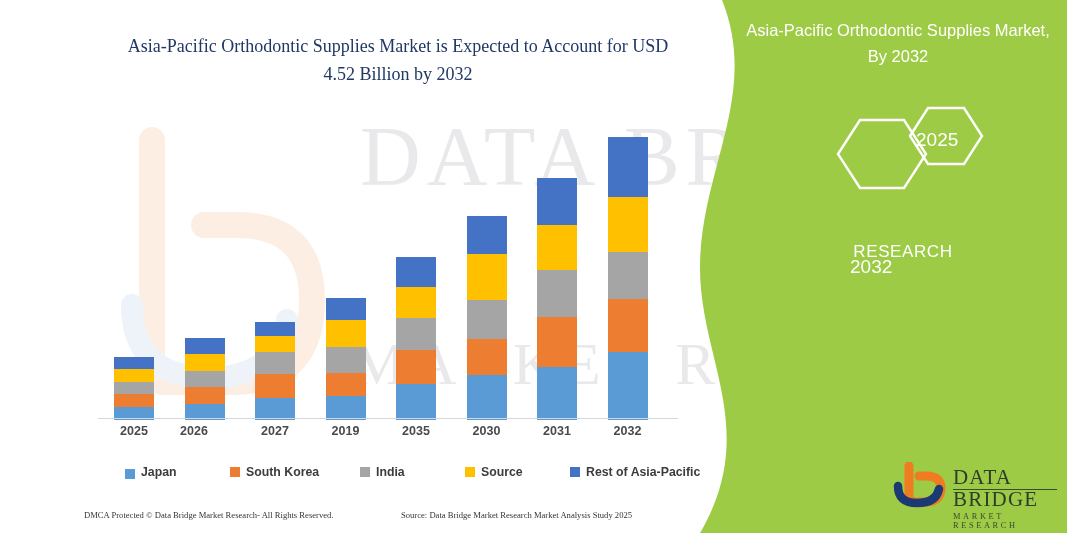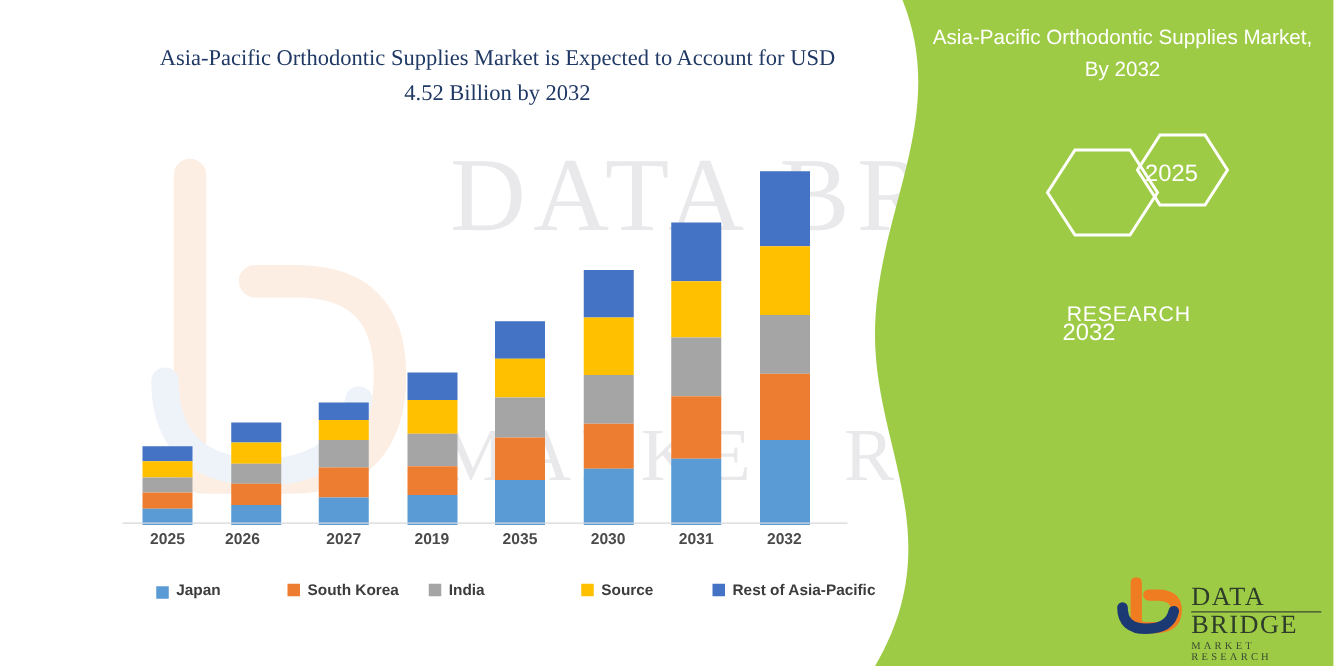--- a/index.html
+++ b/index.html
@@ -205,28 +205,32 @@
 
   <div class="legend" id="legend">
       <div class="legend-item" style="left: 15px; align-items: flex-end;">
         <span class="legend-swatch" style="background: rgb(91, 155, 213);"></span>
         <span class="legend-label">Japan</span>
       </div>
       <div class="legend-item" style="left: 120px;">
         <span class="legend-swatch" style="background: rgb(237, 125, 49);"></span>
         <span class="legend-label">South Korea</span>
       </div>
-      <div class="legend-item" style="left: 233px;">
+      <div class="legend-item" style="left: 250px;">
         <span class="legend-swatch" style="background: rgb(165, 165, 165);"></span>
         <span class="legend-label">India</span>
       </div>
       <div class="legend-item" style="left: 355px;">
         <span class="legend-swatch" style="background: rgb(255, 192, 0);"></span>
         <span class="legend-label">Source</span>
       </div>
       <div class="legend-item" style="left: 460px;">
         <span class="legend-swatch" style="background: rgb(68, 114, 196);"></span>
         <span class="legend-label">Rest of Asia-Pacific</span>
       </div>
     </div>
 
+  <div class="footer">
+    <div class="foot-txt foot-dmca">DMCA Protected © Data Bridge Market Research-  All Rights Reserved.</div>
+    <div class="foot-txt foot-src">Source: Data Bridge Market Research  Market Analysis Study 2025</div>
+  </div>
 
 </div>
 
 </body></html>

